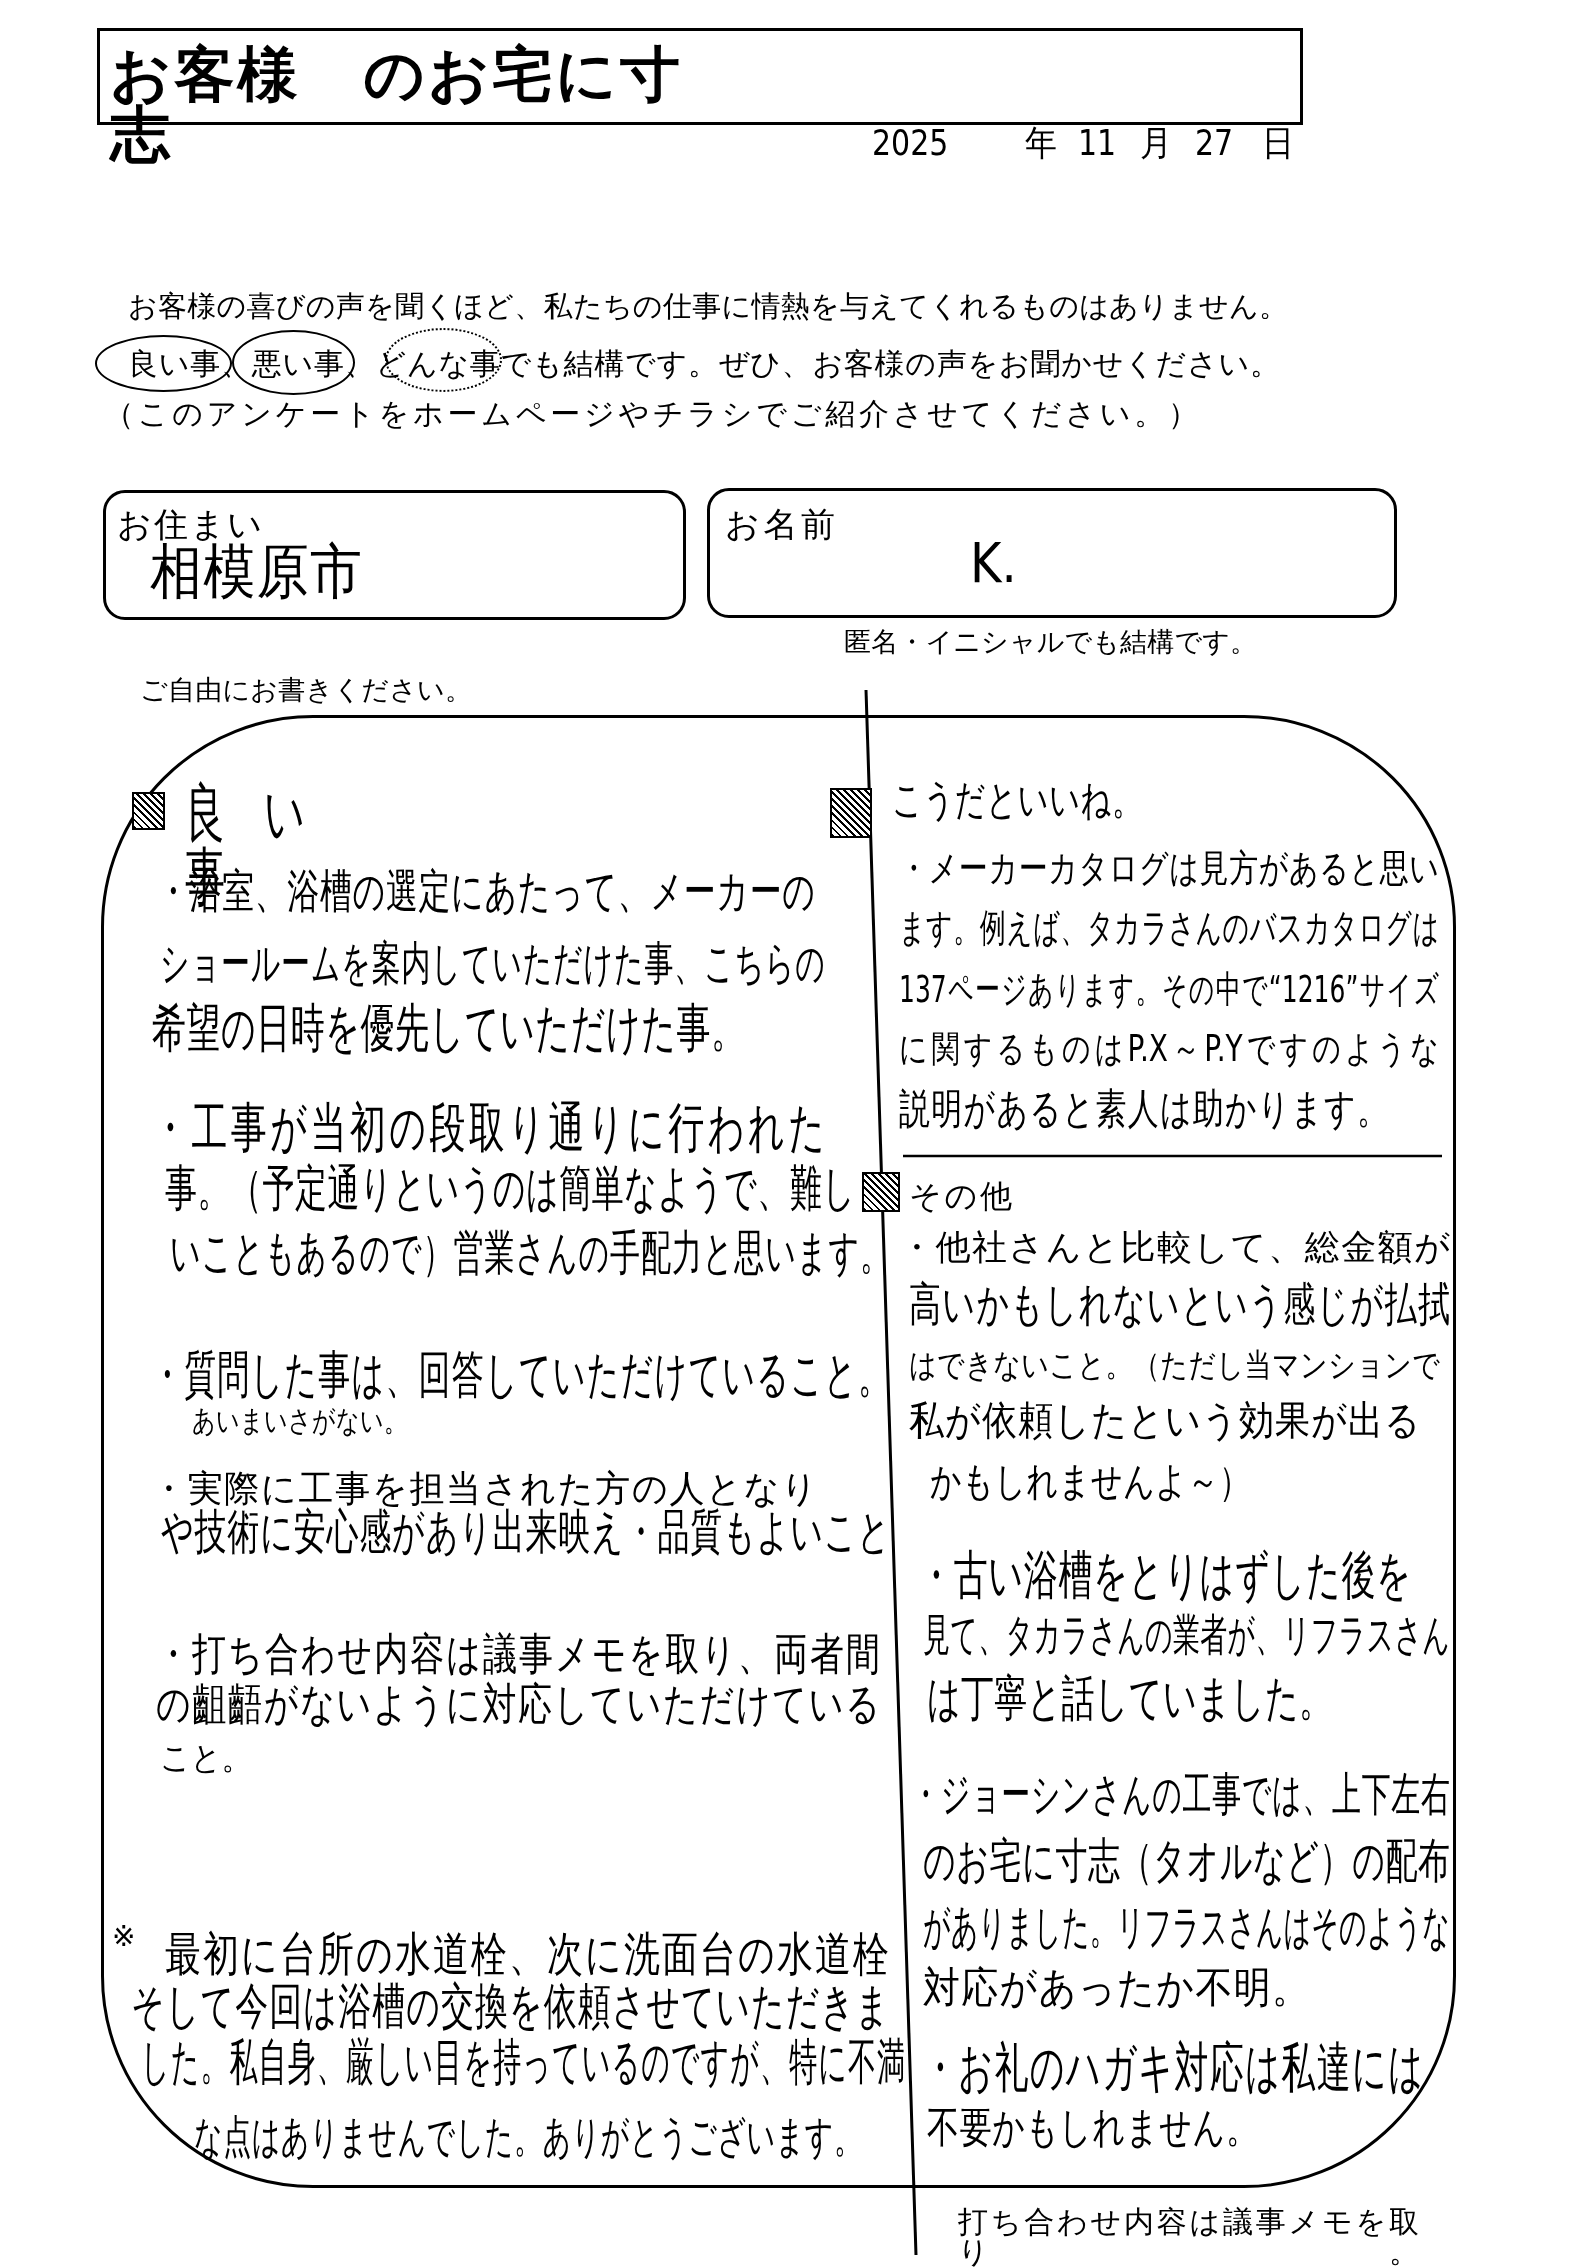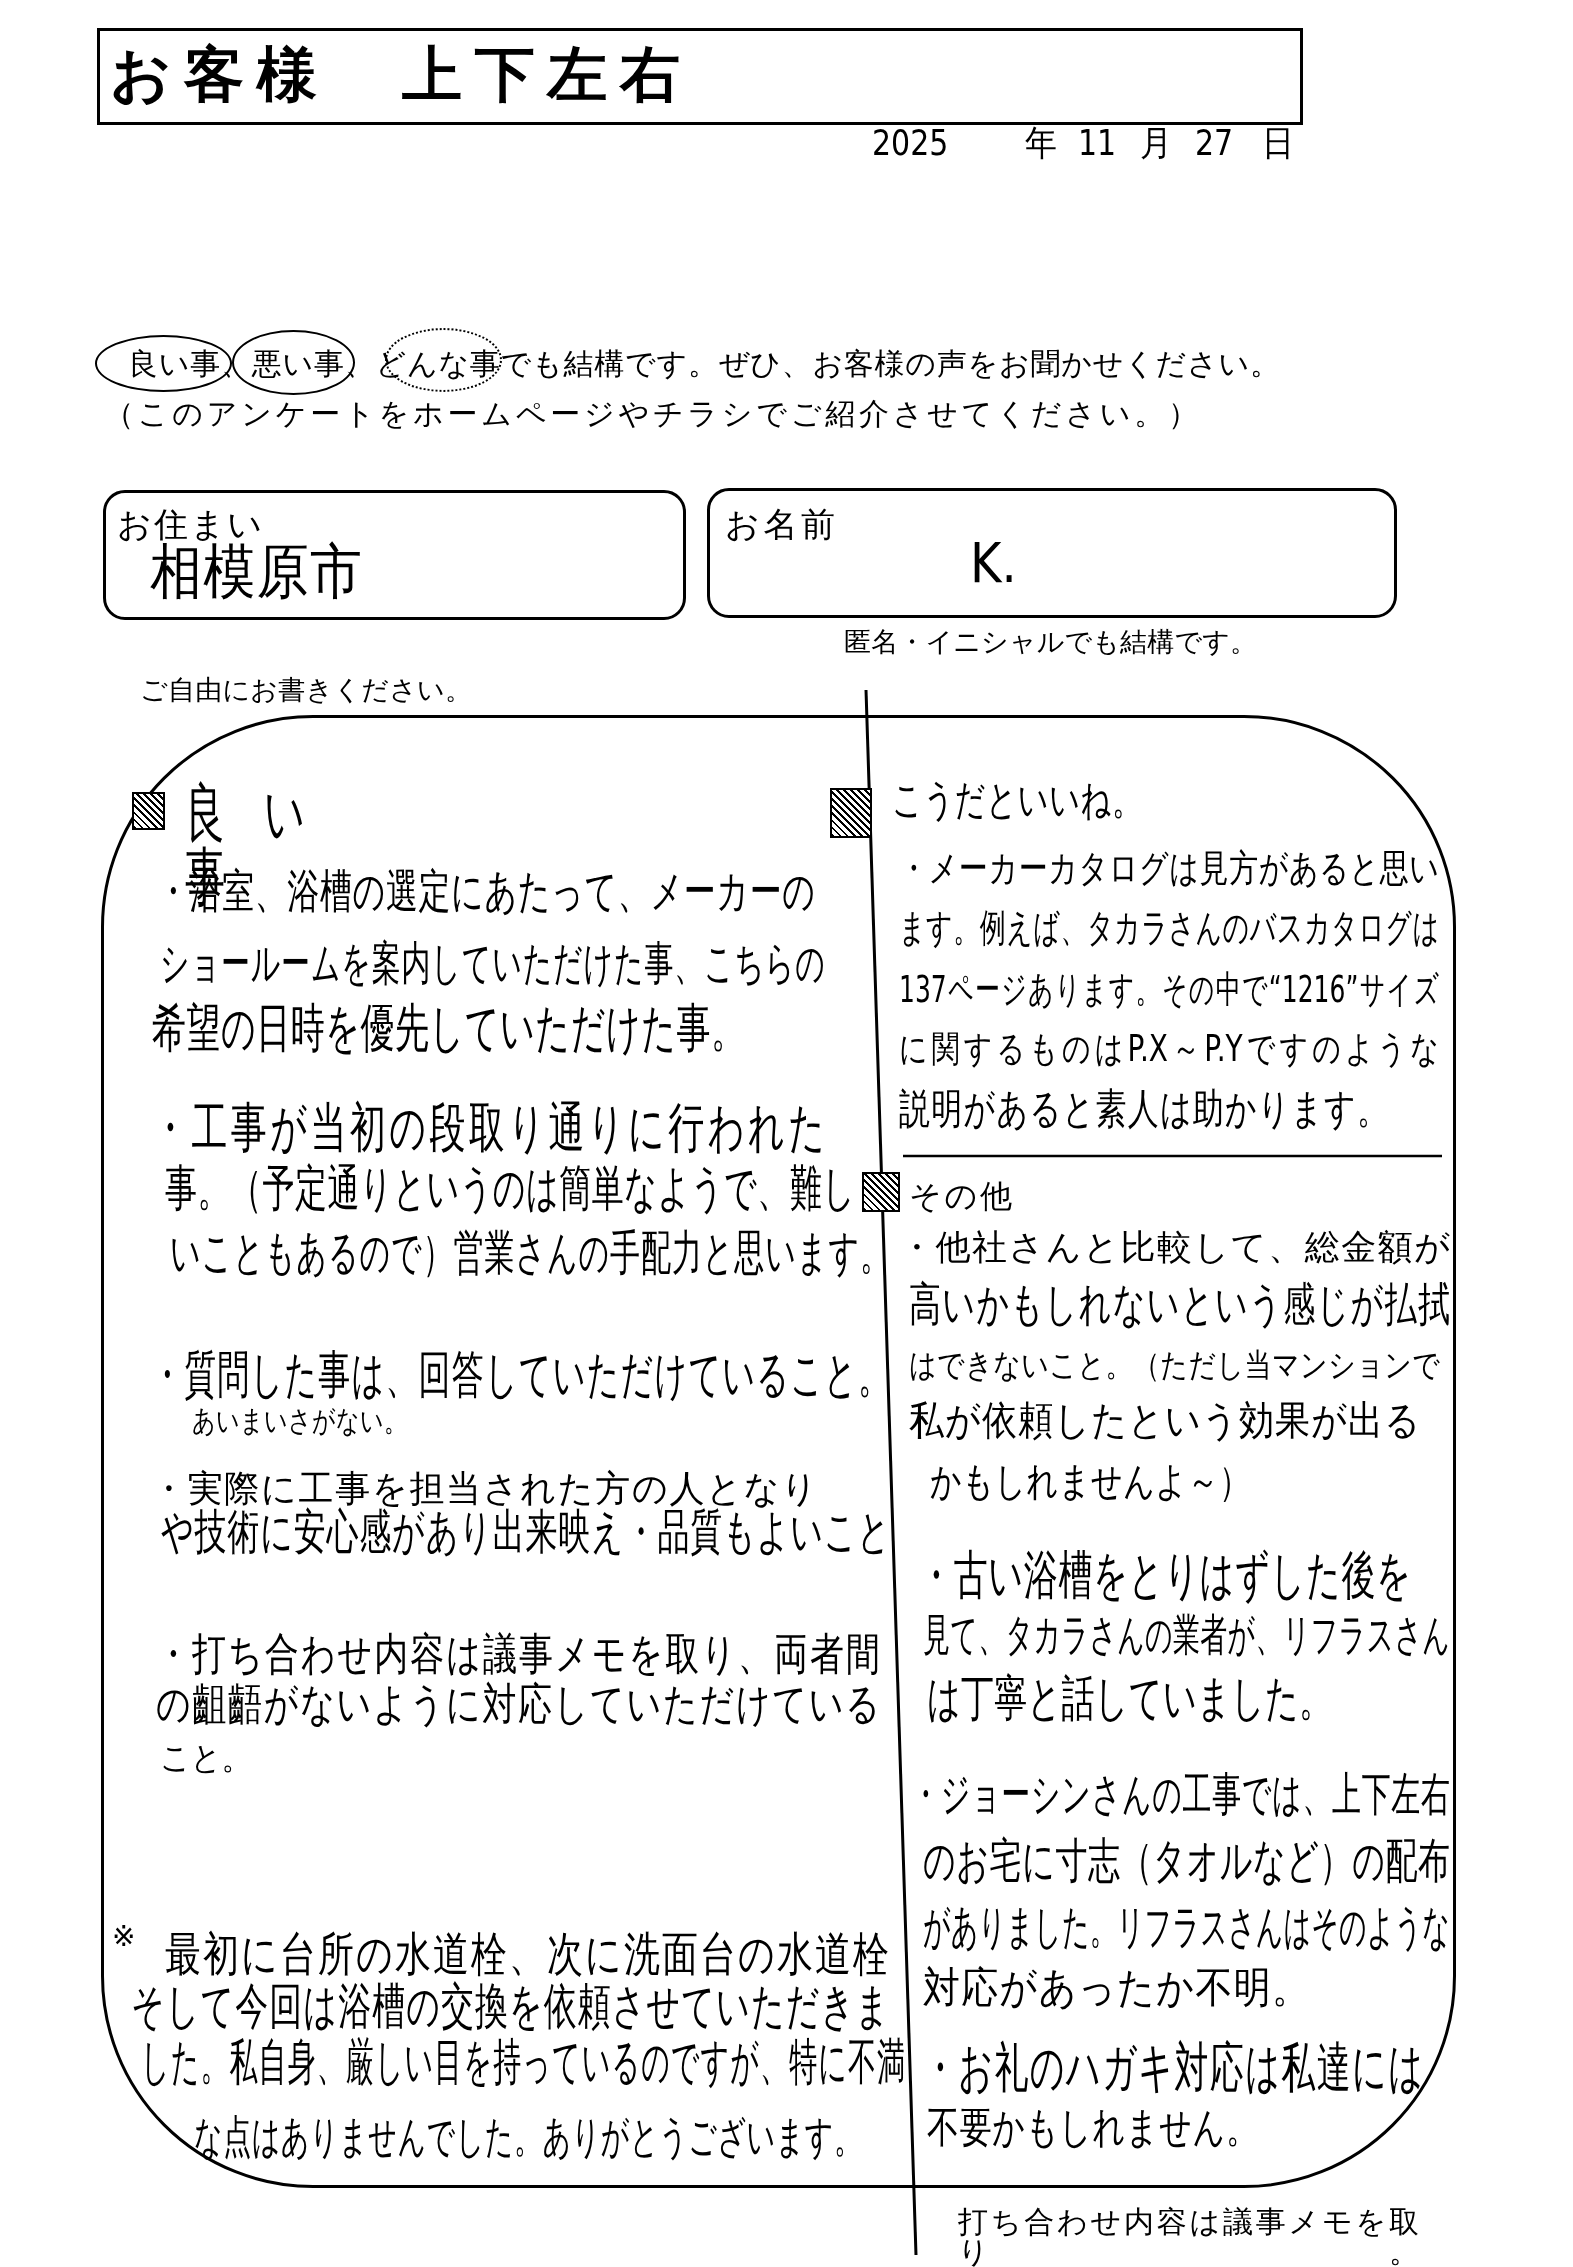--- a/index.html
+++ b/index.html
@@ -21,32 +21,33 @@
     background:repeating-linear-gradient(45deg,#000 0 2px,#fff 2px 5px);
   }
   svg.overlay { position:absolute; left:0; top:0; pointer-events:none; }
 </style>
 </head>
 <body>
 
 <div id="page">
 
   <div class="title-box"></div>
-  <div class="jl title-text" style="left:110px;top:44px;width:570px;font-size:60px;">お客様　上下左右</div>
+  <div class="jl title-text" style="left:110px;top:44px;width:570px;font-size:60px;">お客様　のお宅に寸志</div>
 
   <div>
     <div class="pr hw" style="left:872px;top:125px;font-size:30px;--sy:1.2;">2025</div>
     <div class="pr hw" style="left:1025px;top:125px;font-size:32px;--sy:1.1;">年</div>
     <div class="pr hw" style="left:1078px;top:125px;font-size:30px;--sy:1.2;">11</div>
     <div class="pr hw" style="left:1140px;top:125px;font-size:32px;--sy:1.1;">月</div>
     <div class="pr hw" style="left:1195px;top:125px;font-size:30px;--sy:1.2;">27</div>
     <div class="pr hw" style="left:1262px;top:125px;font-size:32px;--sy:1.1;">日</div>
   </div>
 
 
+  <div class="jl" style="left:128px;top:292px;width:1160px;font-size:29px;">お客様の喜びの声を聞くほど、私たちの仕事に情熱を与えてくれるものはありません。</div>
   <div class="jl" style="left:128px;top:349px;width:1152px;font-size:30px;">良い事、悪い事、どんな事でも結構です。ぜひ、お客様の声をお聞かせください。</div>
   <div class="jl" style="left:104px;top:399px;width:1094px;font-size:30px;">（このアンケートをホームページやチラシでご紹介させてください。）</div>
   <div class="oval" style="left:95px;top:335px;width:137px;height:57px;"></div>
   <div class="oval" style="left:232px;top:330px;width:123px;height:65px;"></div>
   <div class="oval dotted" style="left:385px;top:328px;width:117px;height:64px;"></div>
 
   <div class="field-box" style="left:103px;top:490px;width:583px;height:130px;"></div>
   <div class="jl" style="left:117px;top:507px;width:145px;font-size:34px;">お住まい</div>
   <div class="jl hw" style="left:150px;top:541px;width:212px;font-size:52px;--sy:1.15;">相模原市</div>
 

